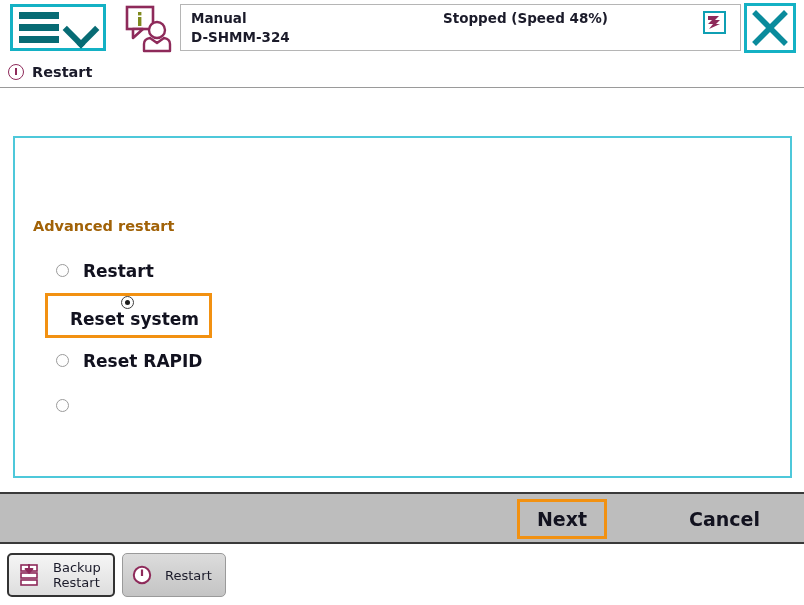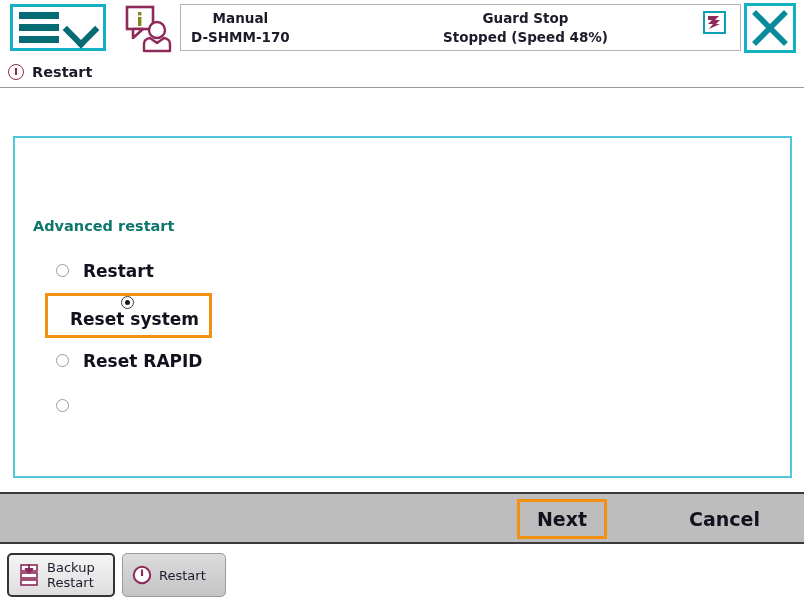--- a/index.html
+++ b/index.html
@@ -24,21 +24,20 @@
   }
 
   
   .topbar {
     position: absolute;
     left: 0; top: 0;
     width: 696px; height: 57px;
     background: #ffffff;
     display: flex;
     align-items: flex-start;
-    text-align: center;
   }
 
   .menu-btn {
     position: absolute;
     left: 10px; top: 4px;
     width: 96px; height: 47px;
     border: 3px solid #14b1c4;
     background: #ffffff;
     box-sizing: border-box;
     display: flex;
@@ -164,21 +163,21 @@
     border: 2px solid #4ec8da;
     box-sizing: border-box;
   }
   .groupbox-title {
     position: absolute;
     left: 26px; top: 130px;
     background: #ffffff;
     padding: 0 7px;
     font-size: 14.5px;
     font-weight: bold;
-    color: #0f766e;
+    color: #a16207;
   }
 
   .radio-list {
     position: absolute;
     left: 45px; top: 160px;
     width: 700px;
   }
   .radio-row {
     display: flex;
     align-items: center;
@@ -259,21 +258,21 @@
     background: #ffffff;
   }
   .task-btn {
     position: absolute;
     top: 7px;
     height: 44px;
     border-radius: 5px;
     box-sizing: border-box;
     display: flex;
     align-items: center;
-    gap: 7px;
+    gap: 13px;
     padding-left: 9px;
   }
   #task-backup {
     left: 7px; width: 108px;
     background: linear-gradient(#f5f5f5, #dedede);
     border: 2px solid #333333;
   }
   #task-restart {
     left: 122px; width: 104px;
     background: linear-gradient(#dcdcdc, #c4c4c4);
@@ -311,24 +310,23 @@
         <rect x="14" y="7" width="3.4" height="3.4" fill="#7f8a1e"></rect>
         <rect x="14" y="12" width="3.4" height="9" fill="#7f8a1e"></rect>
         <circle cx="33" cy="25" r="8" fill="#ffffff" stroke="#8e2a5a" stroke-width="2.4"></circle>
         <path d="M20 46 L20 39 Q20 34 26 33 L33 38 L40 33 Q46 34 46 39 L46 46 Z" fill="#ffffff" stroke="#8e2a5a" stroke-width="2.4" stroke-linejoin="round"></path>
       </svg>
     </div>
 
     <div class="statusbox">
       <div class="col left">
         <div>Manual</div>
-        <div>D-SHMM-170</div>
+        <div>D-SHMM-324</div>
       </div>
       <div class="col mid">
-        <div>Guard Stop</div>
         <div>Stopped (Speed 48%)</div>
       </div>
       <div class="stopicon">
         <svg width="19" height="19" viewBox="0 0 19 19">
           <path d="M3 3 L14 3 L10 7 L15 7 L11 11 L15 11 L4 16 L8 11 L3 11 L7 7 L3 7 Z" fill="#8e2a5a"></path>
         </svg>
       </div>
     </div>
 
     <div class="close-btn">

